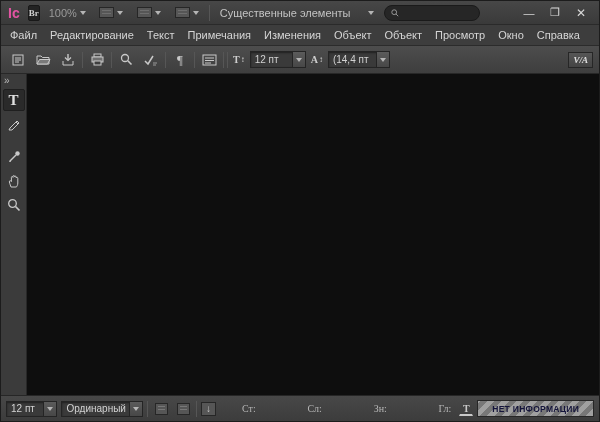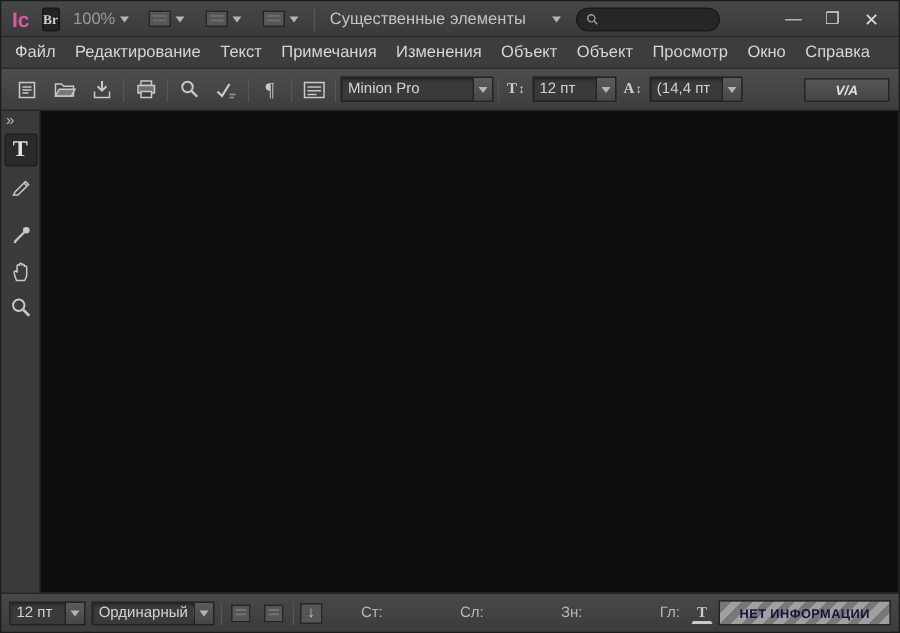--- a/index.html
+++ b/index.html
@@ -41,21 +41,21 @@
               border:1px solid transparent; border-radius:2px; color:#c9c9c9; }
   .tool-btn svg { display:block; }
   .combo { display:flex; align-items:center; height:17px; background:#3a3a3a; border:1px solid #242424;
            box-shadow:inset 0 1px 2px rgba(0,0,0,.45); font-size:10px; color:#d2d2d2; }
   .combo .val { padding:0 4px; white-space:nowrap; overflow:hidden; flex:1; }
   .combo .arrowbox { width:13px; height:100%; background:linear-gradient(#5b5b5b,#474747);
                      border-left:1px solid #242424; display:flex; align-items:center; justify-content:center; }
   .size-icon { font-size:10px; color:#cfcfcf; display:flex; align-items:center; gap:1px; padding:0 2px; }
   .size-icon .small-arrow { font-size:8px; }
   .va-box { margin-left:auto; border:1px solid #262626; background:linear-gradient(#565656,#444);
-            font-size:9px; font-style:italic; font-weight:bold; padding:2px 20px; color:#e0e0e0; }
+            font-size:9px; font-style:italic; font-weight:bold; padding:2px 4px; color:#e0e0e0;font-family:Liberation Serif, serif; }
 
   
   .main { flex:1; display:flex; min-height:0; }
   .toolpanel { width:26px; flex:0 0 26px; background:#3b3b3b; border-right:1px solid #282828;
                display:flex; flex-direction:column; align-items:center; padding-top:1px; }
   .panel-chevrons { color:#b9b9b9; font-size:10px; align-self:flex-start; padding:0 3px 2px; }
   .tool { width:22px; height:22px; display:flex; align-items:center; justify-content:center;
           color:#cfcfcf; border-radius:2px; margin:1px 0; }
   .tool.selected { background:#2a2a2a; border:1px solid #1f1f1f; }
   .tool-type { font-family:"Liberation Serif",serif; font-size:15px; font-weight:bold; color:#e2e2e2; }
@@ -63,21 +63,21 @@
 
   
   .statusbar { height:26px; flex:0 0 26px; display:flex; align-items:center; gap:4px; padding:0 5px;
                background:linear-gradient(#484848,#3c3c3c); border-top:1px solid #262626; font-size:10px; }
   .statusbar .combo { height:16px; }
   .stat-icon { width:18px; height:18px; display:flex; align-items:center; justify-content:center;
                color:#c9c9c9; border:1px solid transparent; }
   .stat-grid { width:13px; height:12px; border:1px solid #262626; background:#565656; position:relative; }
   .stat-grid::after { content:""; position:absolute; left:2px; right:2px; top:2px; bottom:2px;
                       background:linear-gradient(#777 0 1px, transparent 1px 3px); background-size:100% 3px; }
-  .stat-label { color:#b5b5b5; margin-left:22px; }
+  .stat-label { color:#b5b5b5; margin-left:22px;font-family:Liberation Serif, serif; }
   .stat-gap { width:22px; }
   .info-strip { width:118px; height:17px; border:1px solid #262626;
                 background:repeating-linear-gradient(-45deg,#a0a0a0 0 5px,#787878 5px 10px);
                 display:flex; align-items:center; justify-content:center; }
   .info-strip span { color:#14143a; font-weight:bold; font-size:8.5px; letter-spacing:.3px; }
 </style>
 </head>
 <body>
 
 <div class="window">
@@ -183,26 +183,20 @@
     <span class="tool-btn">
       <svg width="15" height="12" viewBox="0 0 15 12">
         <rect x="1" y="1" width="13" height="10" fill="none" stroke="#c9c9c9"></rect>
         <line x1="3" y1="4" x2="12" y2="4" stroke="#c9c9c9"></line>
         <line x1="3" y1="6.5" x2="12" y2="6.5" stroke="#c9c9c9"></line>
         <line x1="3" y1="9" x2="9" y2="9" stroke="#c9c9c9"></line>
       </svg>
     </span>
     <span class="vsep"></span>
 
-    <div class="combo" style="width:102px;">
-      <span class="val">Minion Pro</span>
-      <span class="arrowbox">
-          <span class="dd"></span>
-        </span>
-    </div>
     <span class="vsep"></span>
     <span class="size-icon">
       <span style="font-family:'Liberation Serif',serif; font-weight:bold;">T</span>
         <span class="small-arrow">↕</span>
     </span>
     <div class="combo" style="width:56px;">
       <span class="val">12 пт</span>
       <span class="arrowbox">
           <span class="dd"></span>
         </span>

